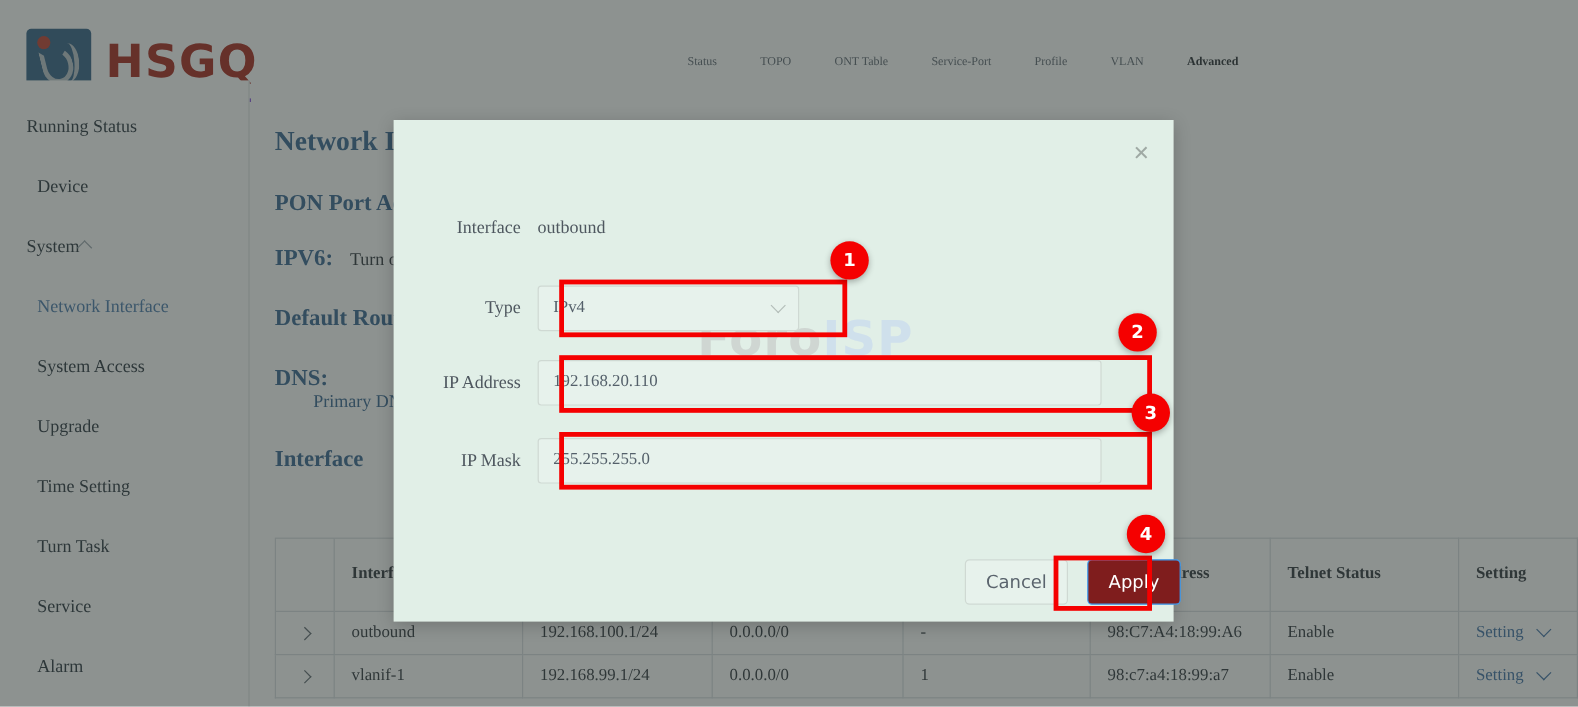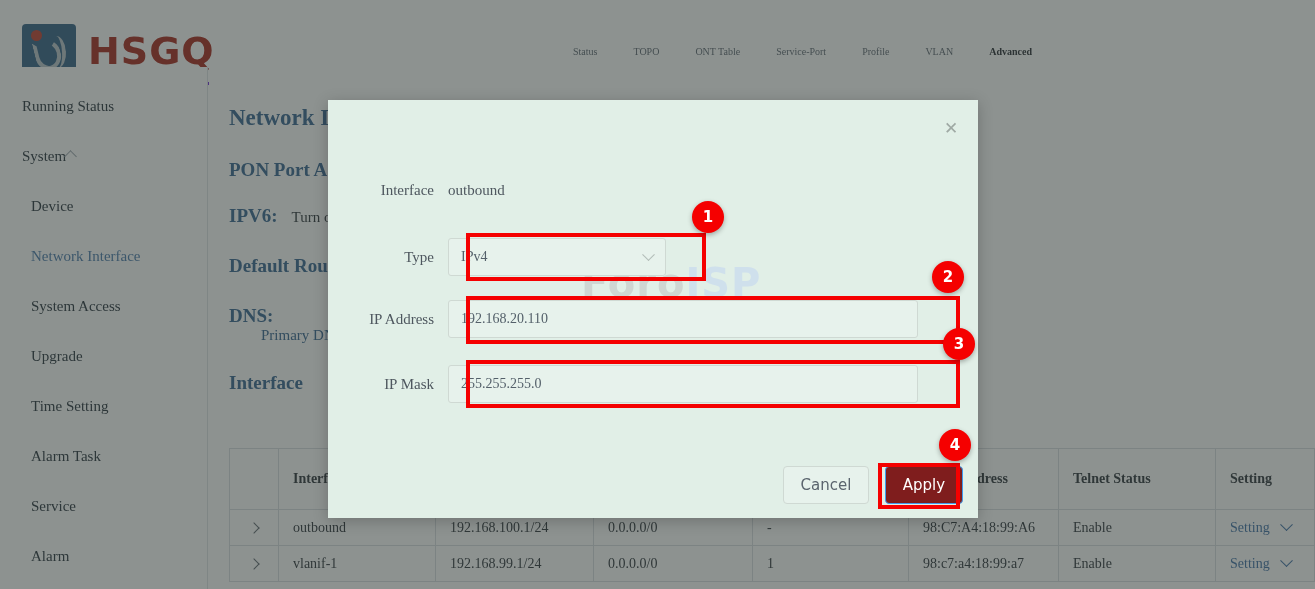--- a/index.html
+++ b/index.html
@@ -131,21 +131,21 @@
   .ctl {
     background: #e7f2ec; border: 1px solid #cfd9d3; border-radius: 3px;
     height: 38px; display: flex; align-items: center; padding: 0 12px;
     font-family: Liberation Serif, serif; font-size: 14px; color: #54606a;
   }
   .ctl.sel-ctl { width: 218px; justify-content: space-between; }
   .ctl.inp { width: 470px; }
   .sel-chev { width: 9px; height: 9px; border-right: 1.5px solid #b3bdb8; border-bottom: 1.5px solid #b3bdb8;
               transform: rotate(45deg) translate(-2px,-2px); }
 
-  .btns { position: absolute; left: 455px; top: 366px; display: flex; gap: 16px; align-items: flex-end; }
+  .btns { position: absolute; left: 476px; top: 366px; display: flex; gap: 16px; align-items: flex-end; }
   .btn {
     height: 38px; border-radius: 4px; display: flex; align-items: center; justify-content: center;
     font-family: "DejaVu Sans", sans-serif; font-size: 15px; cursor: pointer;
   }
   .btn.cancel { width: 86px; background: #e7f2ec; border: 1px solid #cfd9d3; color: #5a646d; }
   .btn.apply  { width: 78px; background: #7f1d1d; color: #ffffff; border: 1px solid #3c9cf0; }
 
   
   .hl { position: absolute; border: 4px solid #f50000; pointer-events: none; }
   .badge {
@@ -182,41 +182,41 @@
         <div class="nav-item">VLAN</div>
         <div class="nav-item active">Advanced</div>
       </div>
 
     </div>
 
     <div class="sidebar">
       <div class="side-item group">
         <span>Running Status</span>
       </div>
+      <div class="side-item sub">
+        <span>Device</span>
+      </div>
       <div class="side-item group">
         <span>System</span>
         <span class="chev-u"></span>
       </div>
-      <div class="side-item sub">
-        <span>Device</span>
-      </div>
       <div class="side-item sub sel">
         <span>Network Interface</span>
       </div>
       <div class="side-item sub">
         <span>System Access</span>
       </div>
       <div class="side-item sub">
         <span>Upgrade</span>
       </div>
       <div class="side-item sub">
         <span>Time Setting</span>
       </div>
       <div class="side-item sub">
-        <span>Alarm Task</span>
+        <span>Turn Task</span>
       </div>
       <div class="side-item sub">
         <span>Service</span>
       </div>
       <div class="side-item sub">
         <span>Alarm</span>
       </div>
     </div>
 
     <div class="content">

